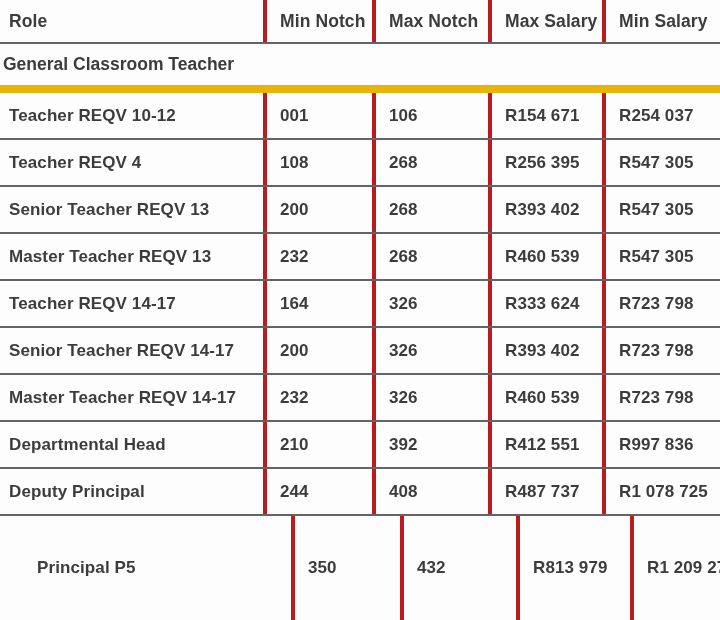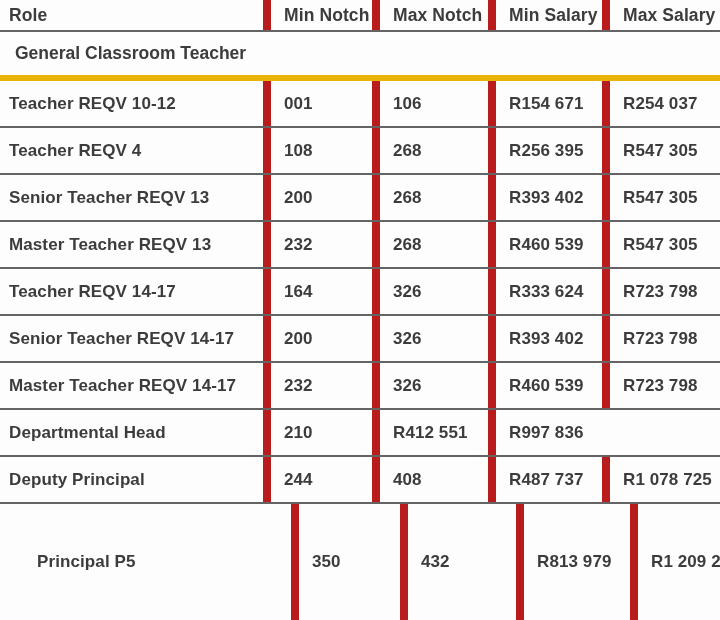--- a/index.html
+++ b/index.html
@@ -15,58 +15,58 @@
     background: #fdfdfd;
     display: flex;
     flex-direction: column;
   }
   .row {
     display: grid;
     grid-template-columns: 263px 109px 116px 114px 118px;
     border-bottom: 2px solid #646464;
     flex: 0 0 auto;
   }
-  .row.header  { height: 32px; }
+  .row.header  { height: 44px; }
   .row.data    { height: 47px; }
   .row.data:last-child { flex: 1 1 auto; border-bottom: none; padding-left: 28px; }
   .cell {
     display: flex;
     align-items: center;
     padding-left: 13px;
     font-size: 17px;
     letter-spacing: 0.1px;
     white-space: nowrap;
     overflow: hidden;
     font-weight: bold;
   }
   .cell.role { padding-left: 9px; }
-  .cell + .cell { border-left: 8px solid #b91c1c; }
+  .cell + .cell { border-left: 4px solid #b91c1c; }
   .row.header .cell { font-weight: bold; font-size: 17.5px; }
   .section-row {
     height: 49px;
     display: flex;
     align-items: center;
-    padding-left: 15px;
+    padding-left: 3px;
     font-weight: bold;
     font-size: 17.5px;
-    border-bottom: 6px solid #eab308;
+    border-bottom: 8px solid #eab308;
     flex: 0 0 auto;
   }
 </style>
 </head>
 <body>
 
 <div class="table-wrap">
 
   <div class="row header">
     <div class="cell role">Role</div>
     <div class="cell">Min Notch</div>
     <div class="cell">Max Notch</div>
+    <div class="cell">Max Salary</div>
     <div class="cell">Min Salary</div>
-    <div class="cell">Max Salary</div>
   </div>
 
   <div class="section-row">General Classroom Teacher</div>
 
   <div class="row data">
     <div class="cell role">Teacher REQV 10-12</div>
     <div class="cell">001</div>
     <div class="cell">106</div>
     <div class="cell">R154 671</div>
     <div class="cell">R254 037</div>
@@ -111,20 +111,21 @@
     <div class="cell">232</div>
     <div class="cell">326</div>
     <div class="cell">R460 539</div>
     <div class="cell">R723 798</div>
   </div>
 
 
   <div class="row data">
     <div class="cell role">Departmental Head</div>
     <div class="cell">210</div>
+    <div class="cell">392</div>
     <div class="cell">R412 551</div>
     <div class="cell">R997 836</div>
   </div>
   <div class="row data">
     <div class="cell role">Deputy Principal</div>
     <div class="cell">244</div>
     <div class="cell">408</div>
     <div class="cell">R487 737</div>
     <div class="cell">R1 078 725</div>
   </div>

